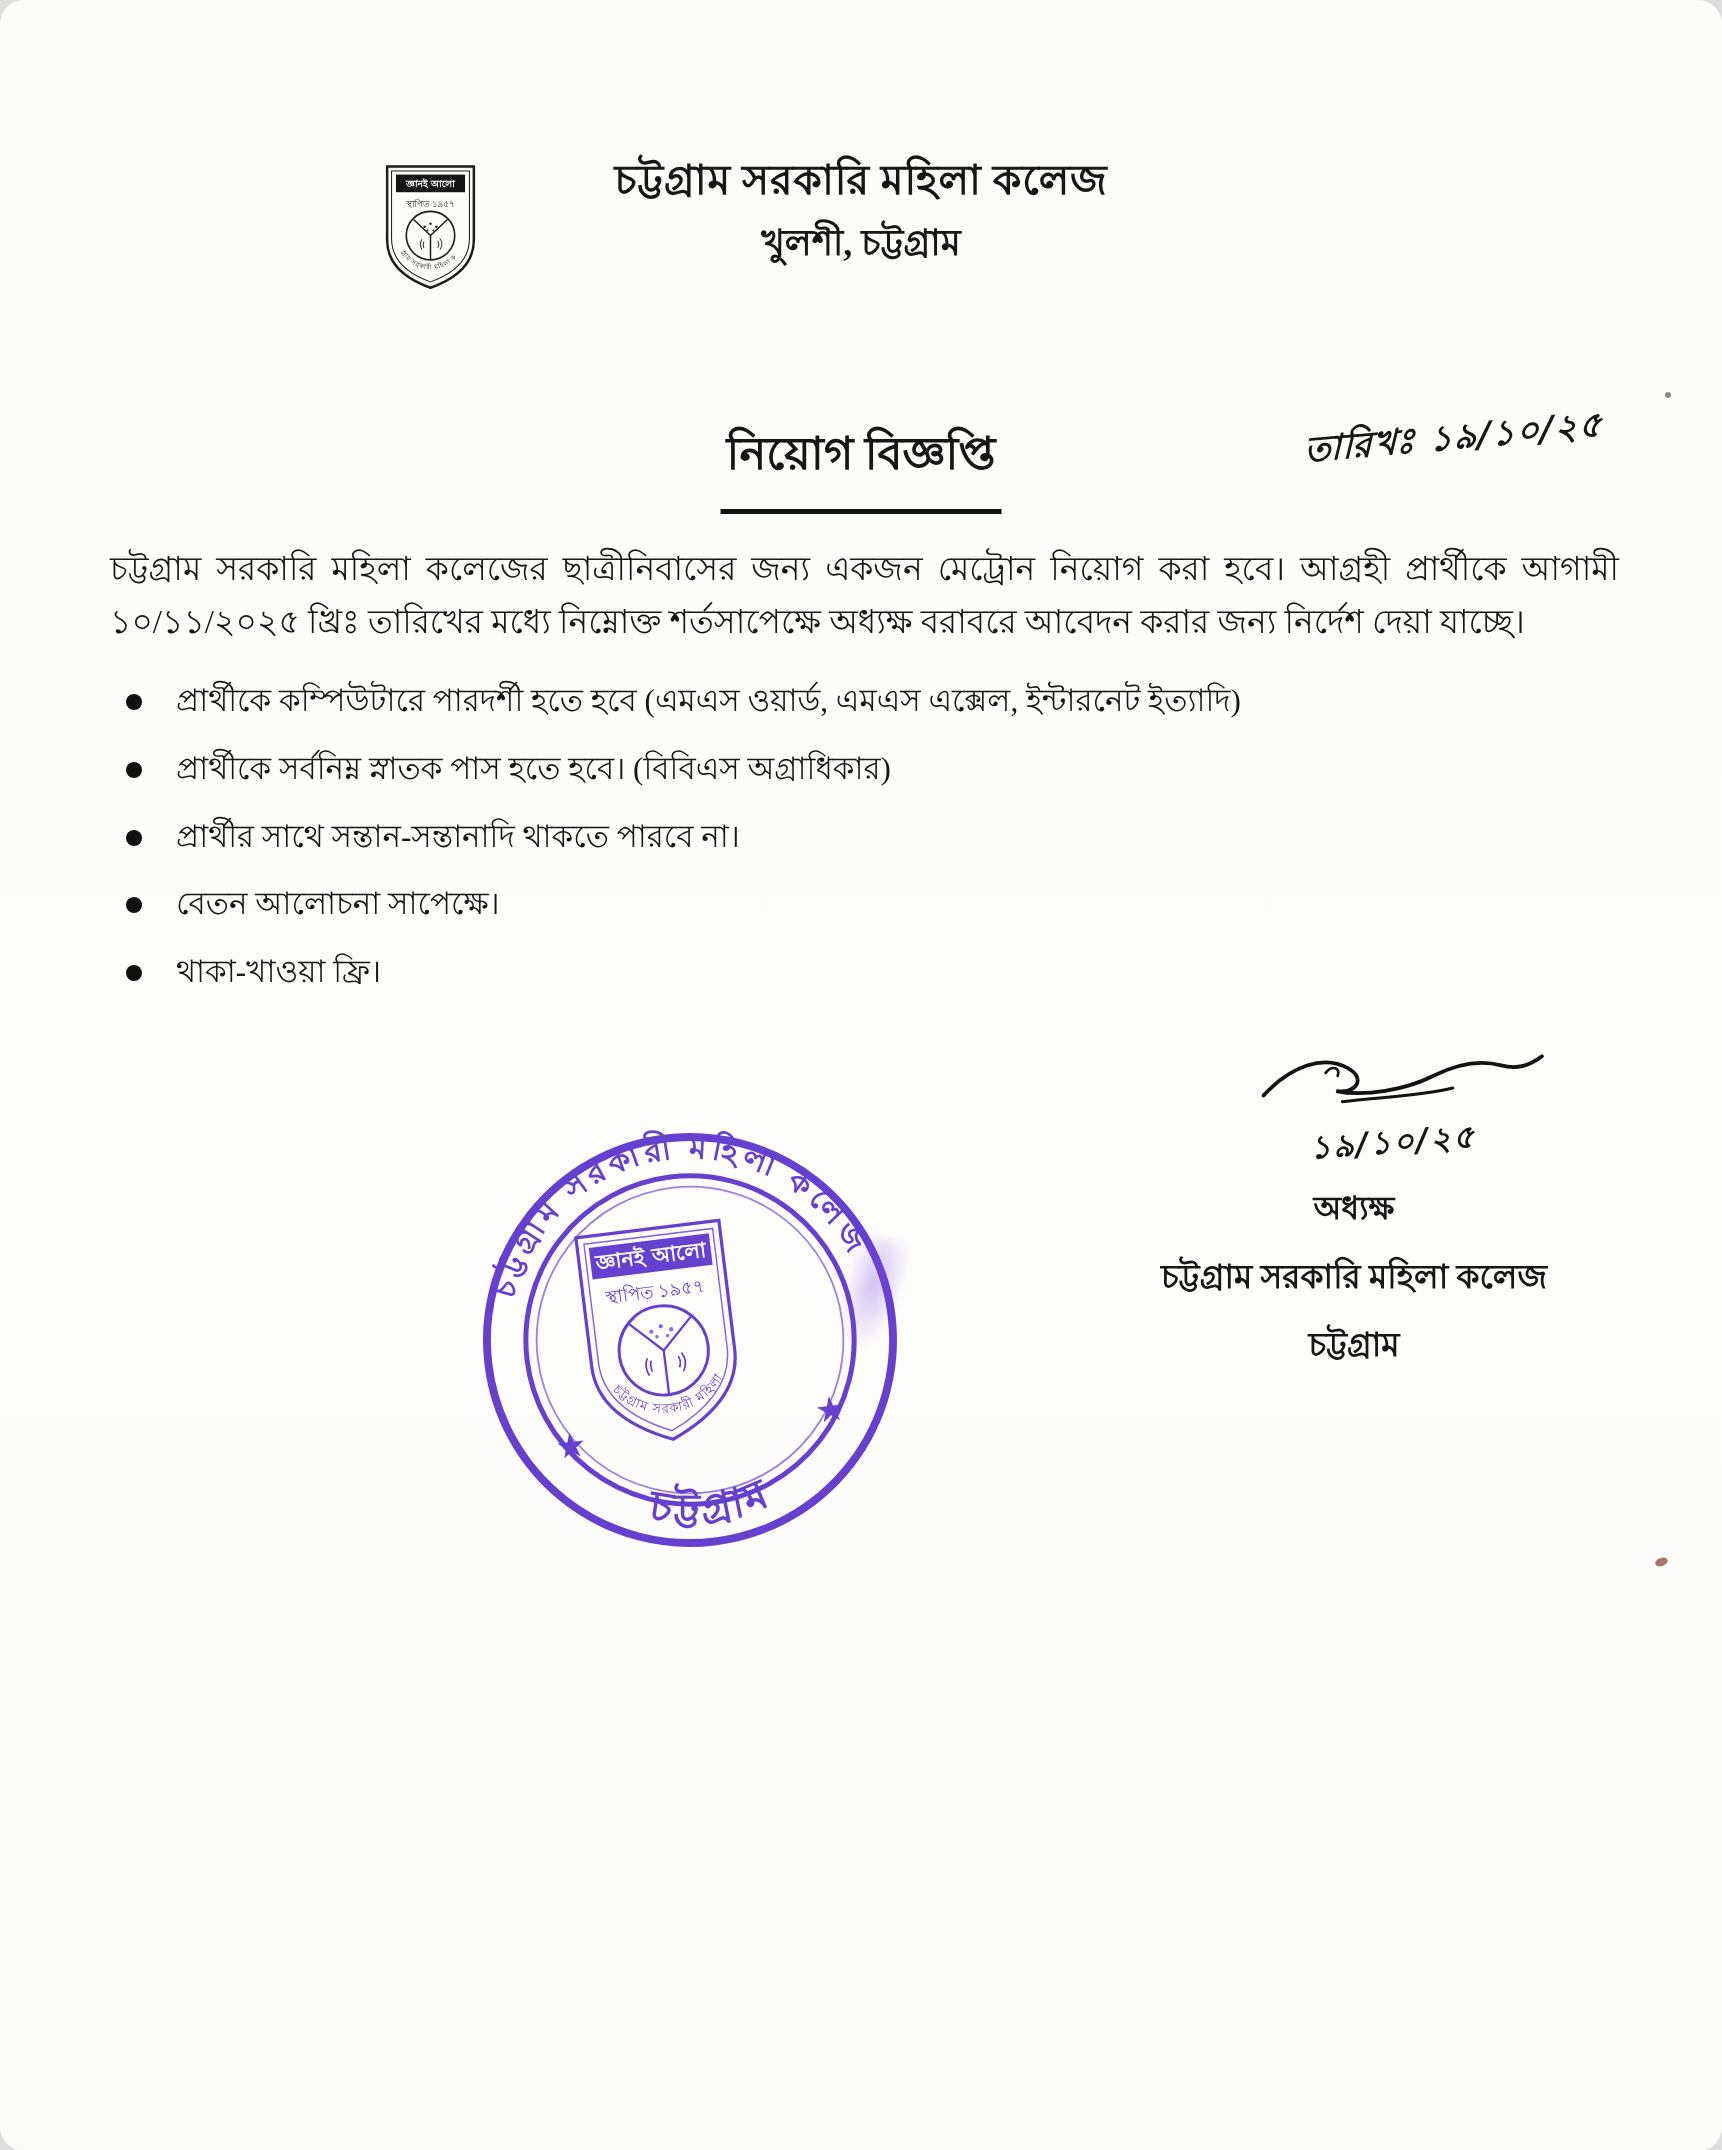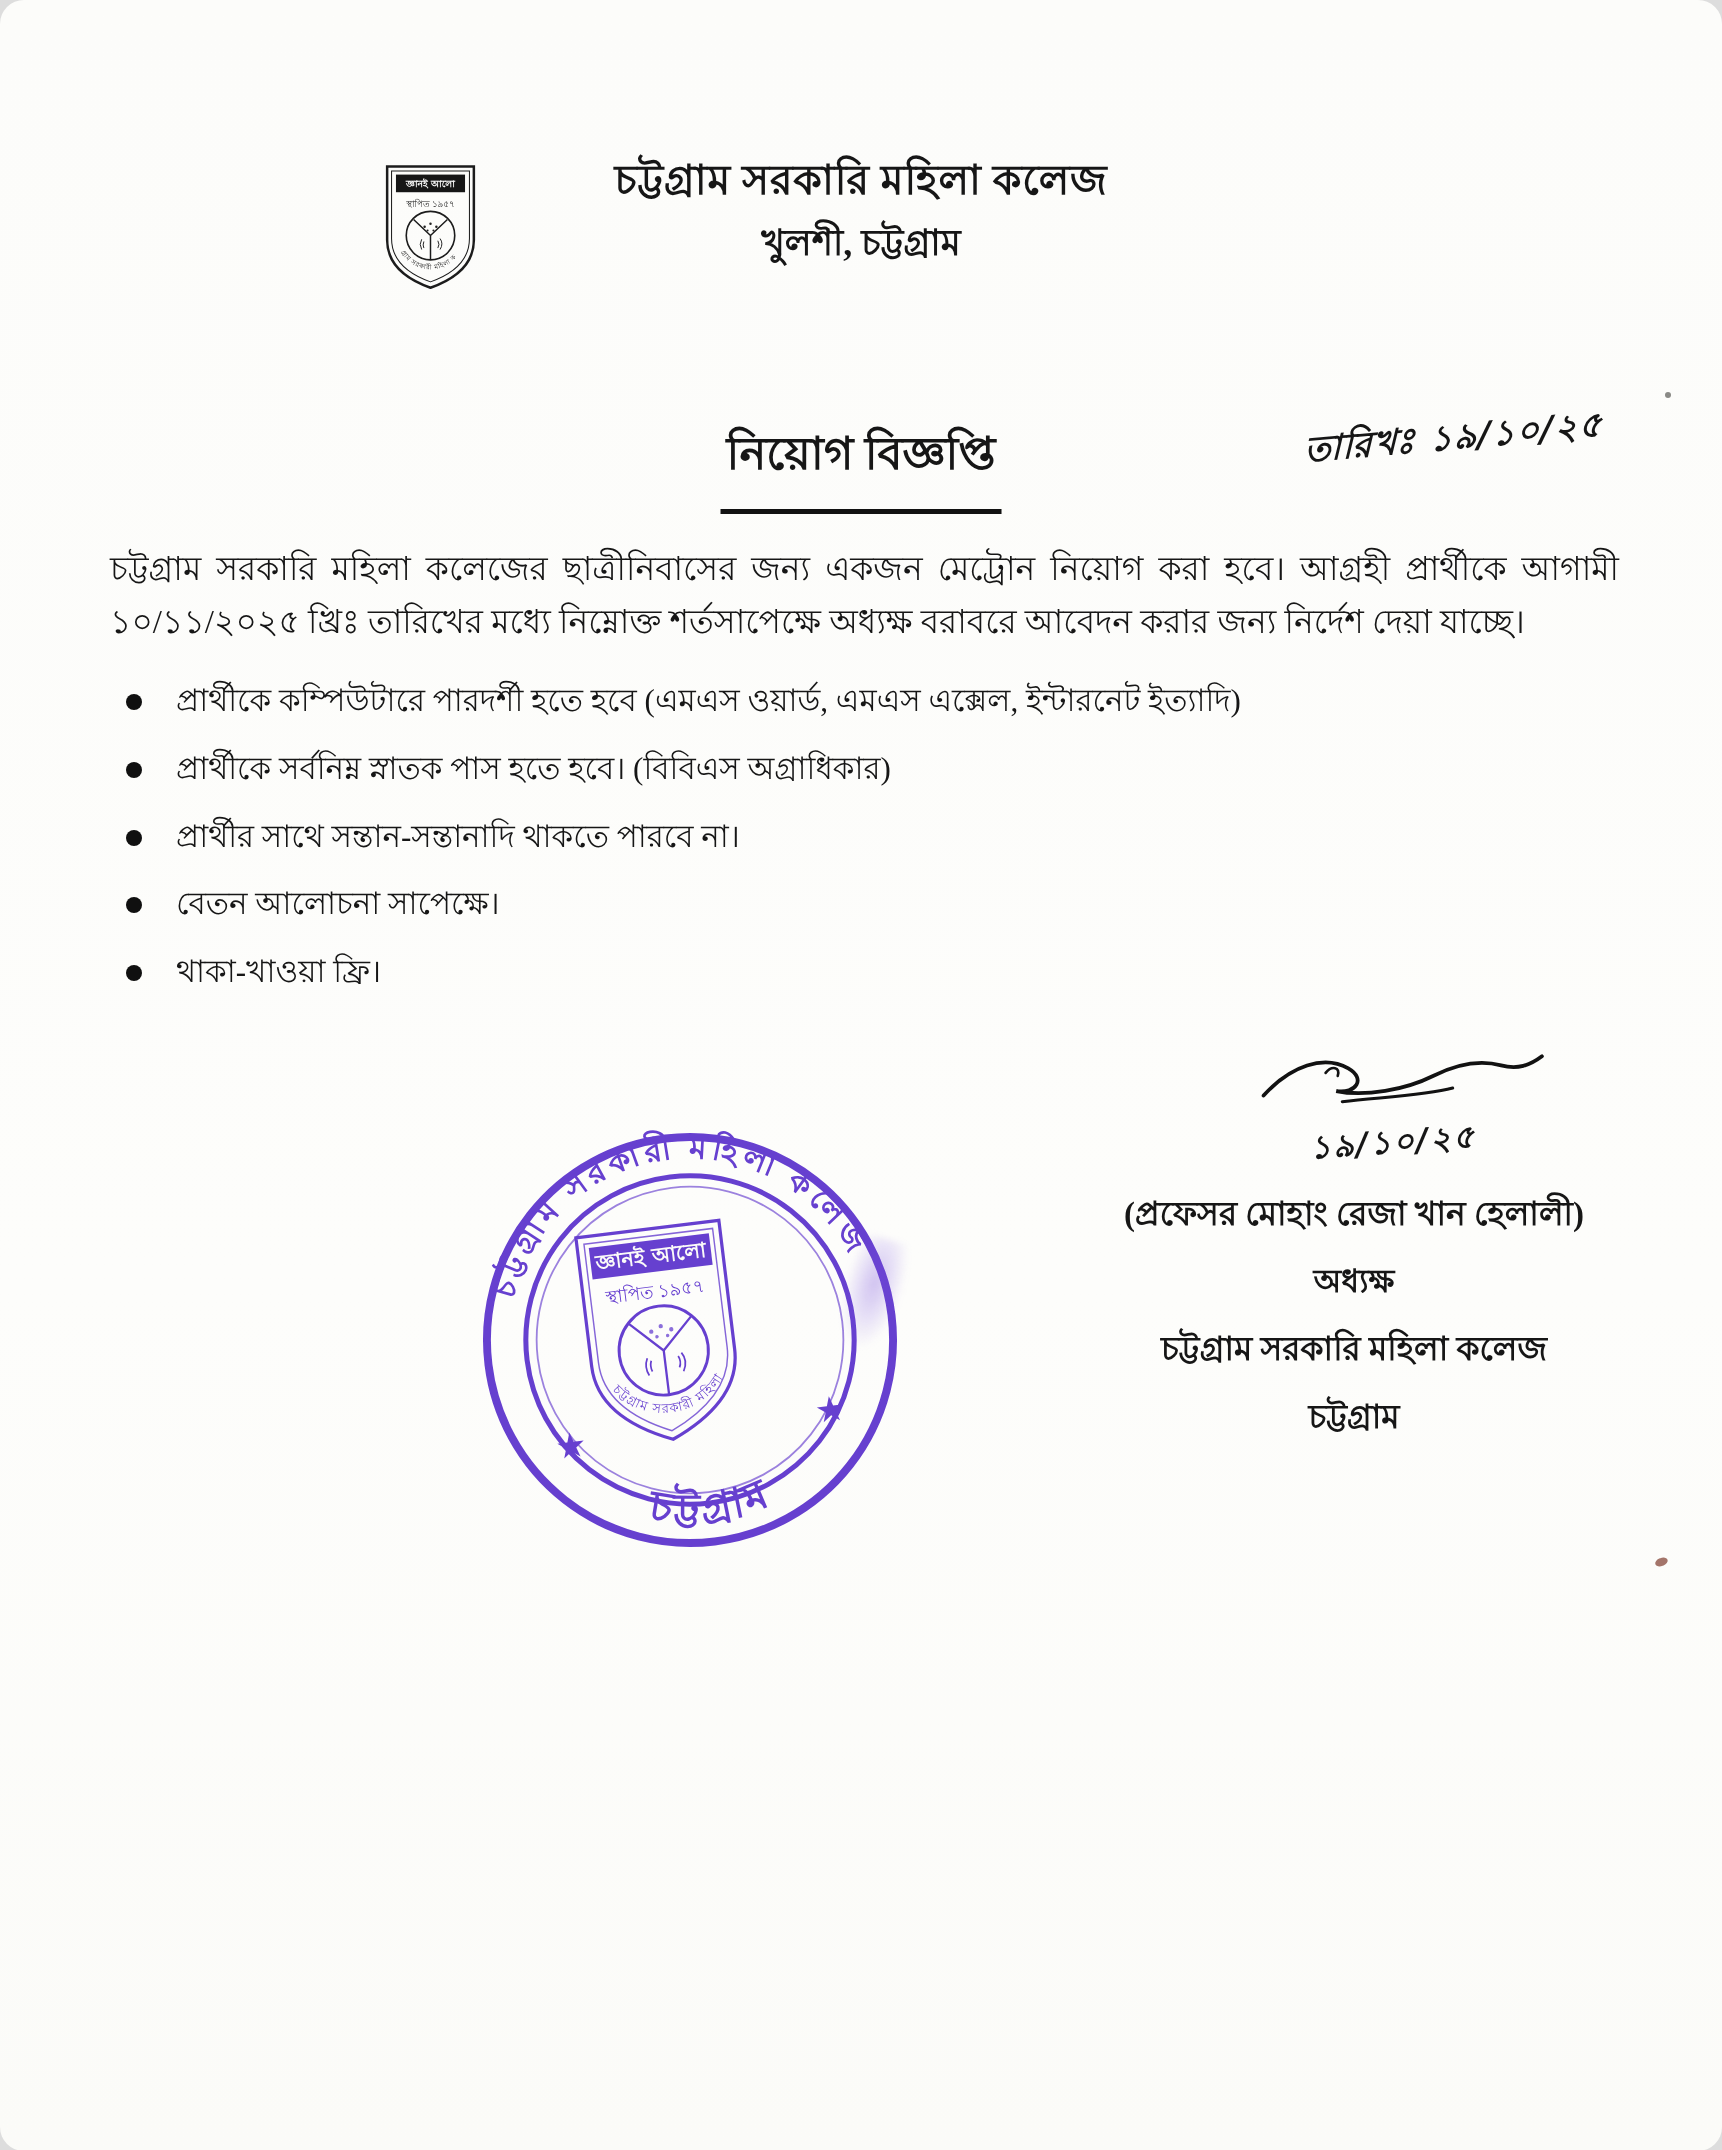--- a/index.html
+++ b/index.html
@@ -111,21 +111,20 @@
     <li>থাকা-খাওয়া ফ্রি।</li>
   </ul>
 
   <div class="sign-block">
     <svg class="sig-svg" width="295" height="67" viewBox="0 0 390 88" aria-hidden="true">
       <path d="M14 60 C 50 20, 94 6, 126 24 C 150 38, 136 58, 110 54 C 148 62, 202 52, 238 34 C 266 20, 298 12, 328 20 C 350 26, 366 20, 382 8" stroke-width="5"></path>
       <path d="M118 68 C 170 62, 228 60, 264 50" stroke-width="4"></path>
       <path d="M96 30 C 104 20, 116 22, 112 34" stroke-width="3.5"></path>
     </svg>
     <div class="sig-date handwrite">১৯/১০/২৫</div>
-    <div class="sig-name">(প্রফেসর মোহাং রেজা খান হেলালী)</div>
     <div class="sig-role">অধ্যক্ষ</div>
     <div class="sig-org">চট্টগ্রাম সরকারি মহিলা কলেজ</div>
     <div class="sig-place">চট্টগ্রাম</div>
   </div>
 
   <svg class="stamp" viewBox="0 0 600 600" aria-hidden="true" color="#5a2fd0">
     <circle cx="300" cy="300" r="282" stroke-width="11"></circle>
     <circle cx="300" cy="300" r="228" stroke-width="7"></circle>
     <circle cx="300" cy="300" r="213" stroke-width="2.5" opacity=".65"></circle>
     <defs>

